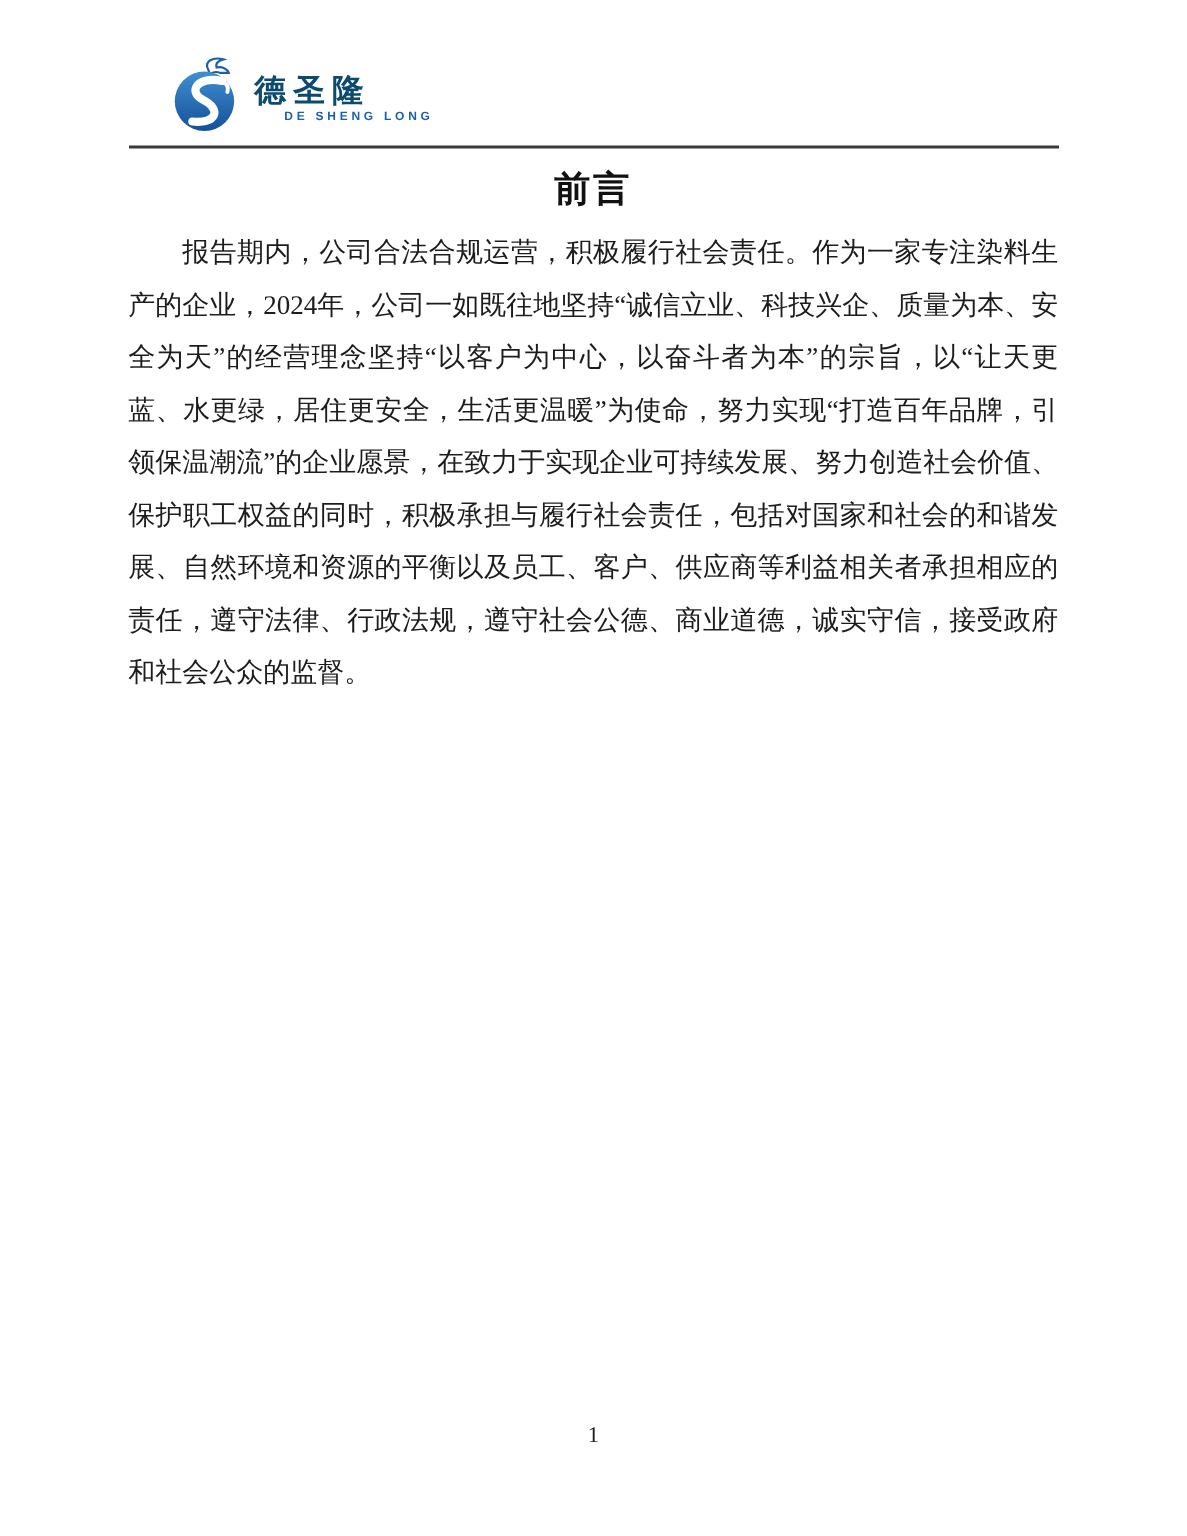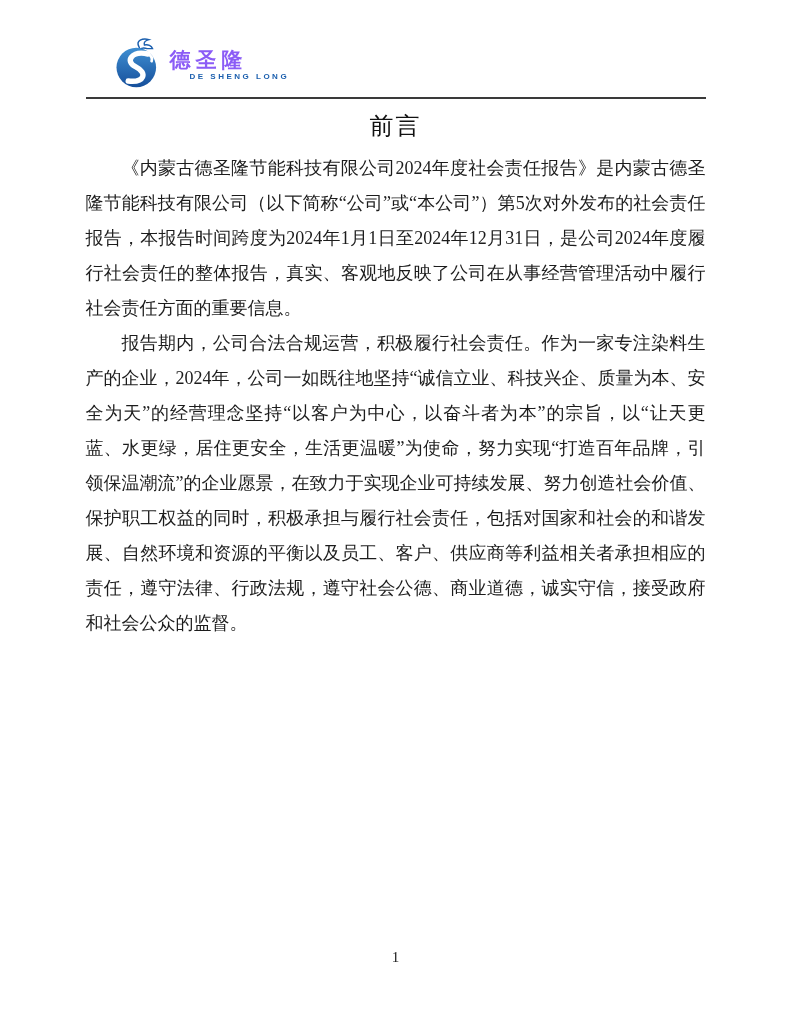--- a/index.html
+++ b/index.html
@@ -43,21 +43,21 @@
     margin-left: 4px;
     display: flex;
     flex-direction: column;
     line-height: 1;
   }
   .logo-cn {
     font-family: "Liberation Sans", "DejaVu Sans", sans-serif;
     font-weight: bold;
     font-size: 21px;
     letter-spacing: 5px;
-    color: #8b5cf6;
+    color: #0c4a6e;
   }
   .logo-en {
     margin-top: 3px;
     font-family: Liberation Sans, sans-serif;
     font-weight: bold;
     font-size: 8px;
     letter-spacing: 2.5px;
     color: #1b5fae;
     margin-left: 20px;
   }
@@ -68,21 +68,21 @@
     font-weight: bold;
     font-size: 20px;
     letter-spacing: 1px;
     color: #111;
     white-space: nowrap;
   }
   
   .doc-title {
     margin-top: 11px;
     text-align: center;
-    font-weight: normal;
+    font-weight: bold;
     font-size: 24px;
     letter-spacing: 2px;
     color: #111;
   }
   .doc-body {
     margin-top: 9px;
   }
   .doc-body p {
     margin: 0;
     font-size: 18px;
@@ -131,20 +131,19 @@
         <span class="logo-text">
           <span class="logo-cn">德圣隆</span>
           <span class="logo-en">DE SHENG LONG</span>
         </span>
       </div>
     </div>
 
     <div class="doc-title">前言</div>
 
     <div class="doc-body">
-      <p>《内蒙古德圣隆节能科技有限公司2024年度社会责任报告》是内蒙古德圣隆节能科技有限公司（以下简称“公司”或“本公司”）第5次对外发布的社会责任报告，本报告时间跨度为2024年1月1日至2024年12月31日，是公司2024年度履行社会责任的整体报告，真实、客观地反映了公司在从事经营管理活动中履行社会责任方面的重要信息。</p>
       <p>报告期内，公司合法合规运营，积极履行社会责任。作为一家专注染料生产的企业，2024年，公司一如既往地坚持“诚信立业、科技兴企、质量为本、安全为天”的经营理念坚持“以客户为中心，以奋斗者为本”的宗旨，以“让天更蓝、水更绿，居住更安全，生活更温暖”为使命，努力实现“打造百年品牌，引领保温潮流”的企业愿景，在致力于实现企业可持续发展、努力创造社会价值、保护职工权益的同时，积极承担与履行社会责任，包括对国家和社会的和谐发展、自然环境和资源的平衡以及员工、客户、供应商等利益相关者承担相应的责任，遵守法律、行政法规，遵守社会公德、商业道德，诚实守信，接受政府和社会公众的监督。</p>
     </div>
 
   </div>
 
   <div class="page-number">1</div>
 </div>
 
 </body></html>

